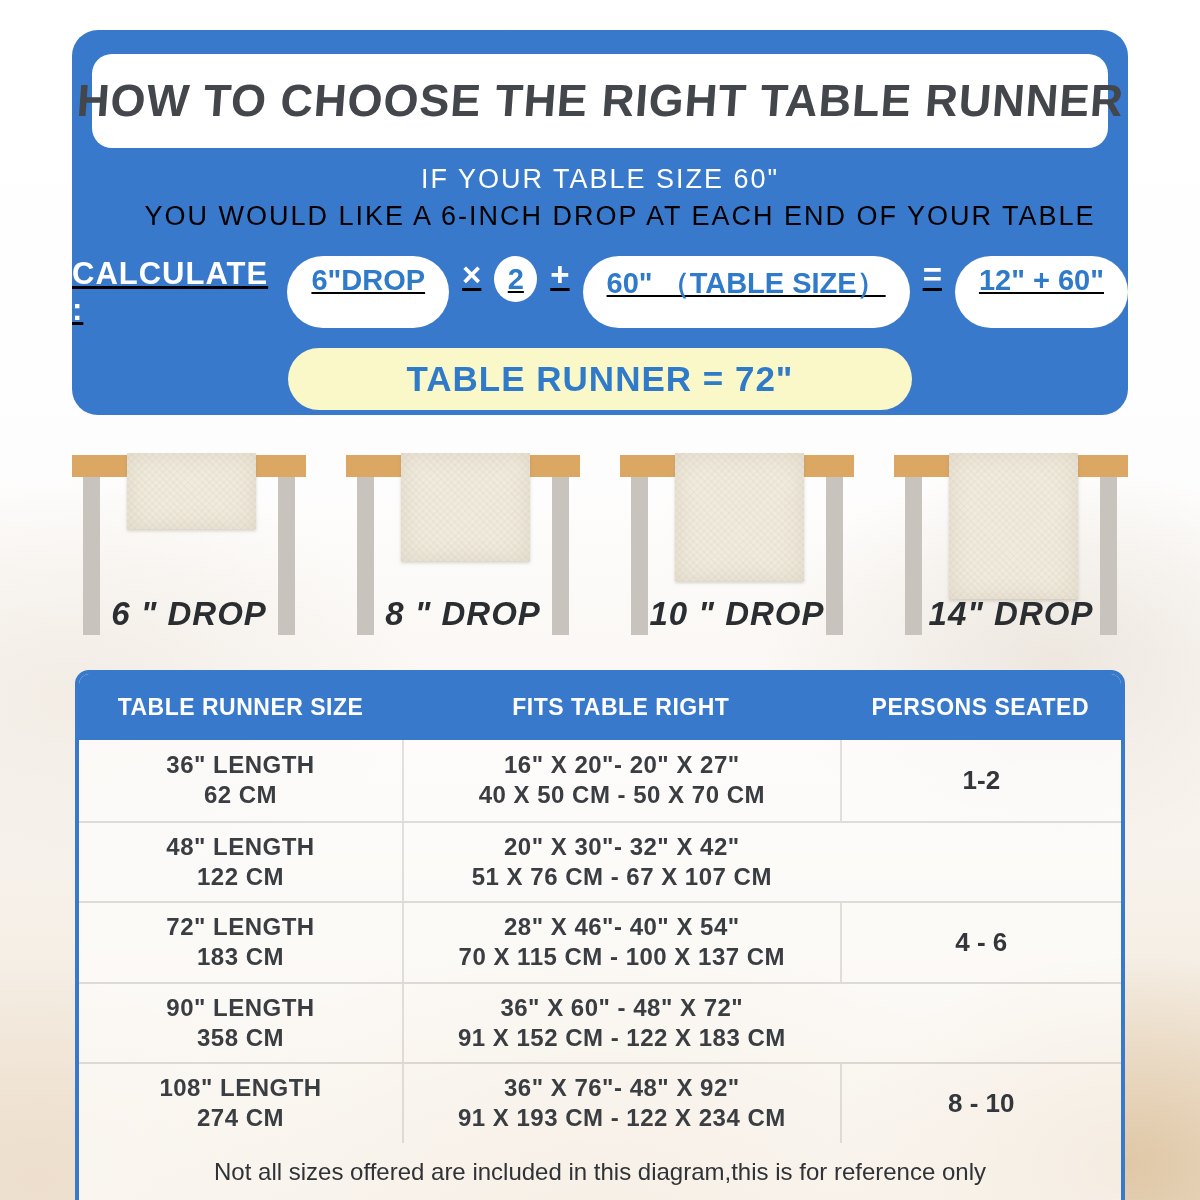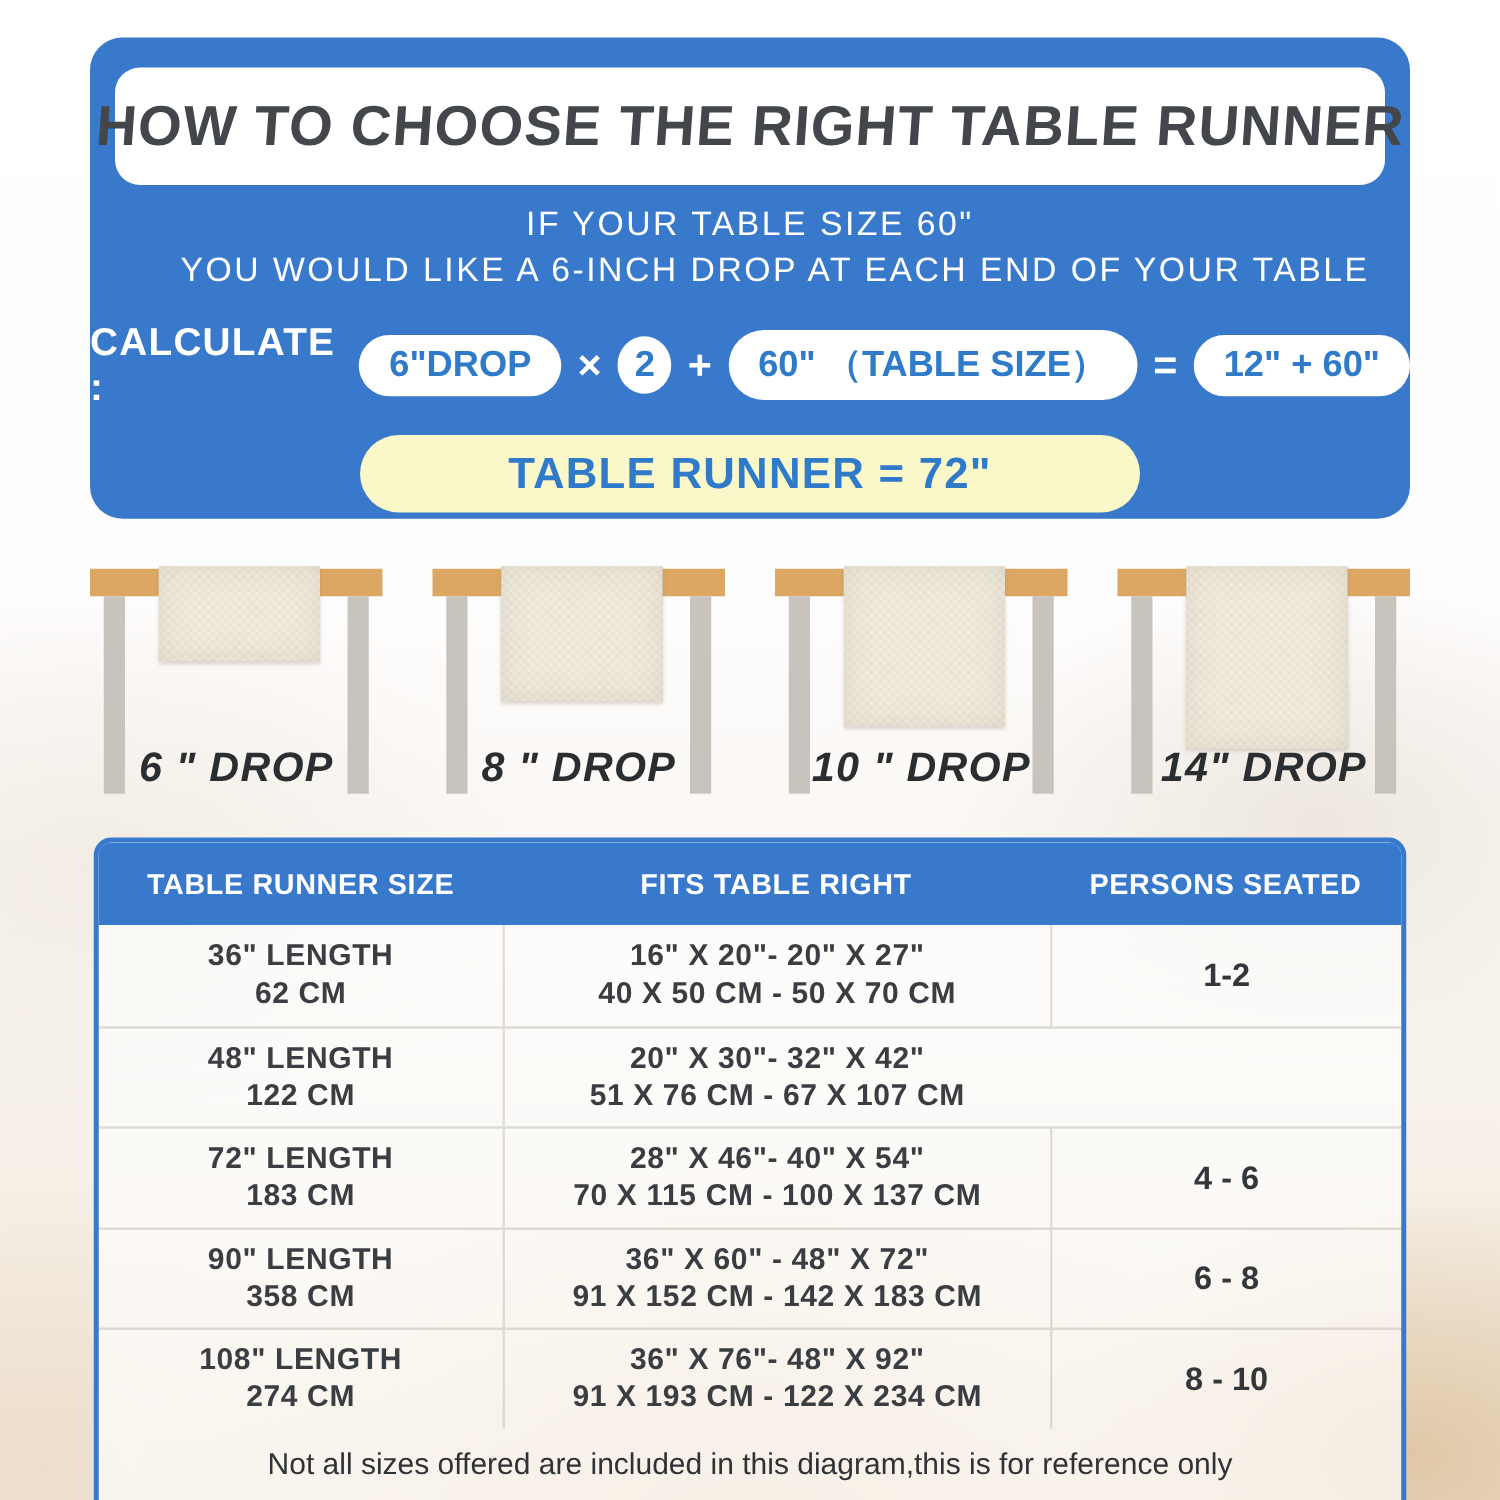--- a/index.html
+++ b/index.html
@@ -17,23 +17,23 @@
   }
 
   
   .hero { position:absolute; left:72px; top:30px; width:1056px; height:385px;
     background:#3879CB; border-radius:26px; display:flex; flex-direction:column; align-items:center; }
   .title-card { margin-top:24px; width:1016px; height:94px; background:#FFFFFF;
     border-radius:20px; display:flex; align-items:center; justify-content:center; }
   .title-card .title { font-size:45px; font-weight:bold; color:#43464A;
     letter-spacing:1px; transform:skewX(-4deg); white-space:nowrap; }
   .sub1 { margin-top:16px; color:#FFFFFF; font-size:27px; letter-spacing:2px; }
-  .sub2 { margin-top:6px; color:#ffffff; font-size:27px; letter-spacing:2px;margin-left:40px; }
-
-  .calc-row { margin-top:24px; display:flex; align-items:center; gap:13px; }
+  .sub2 { margin-top:6px; color:#000000; font-size:27px; letter-spacing:2px;margin-left:40px; }
+
+  .calc-row { margin-top:24px; display:flex; gap:13px;text-decoration:underline; }
   .calc-label { color:#FFFFFF; font-size:31px; font-weight:bold; letter-spacing:1px; }
   .pill { background:#FFFFFF; color:#2F7AC9; font-weight:bold; font-size:29px;
     border-radius:999px; padding:8px 24px; white-space:nowrap; }
   .op { color:#FFFFFF; font-size:33px; font-weight:bold; }
   .circle2 { width:46px; height:46px; border-radius:50%; background:#FFFFFF; color:#2F7AC9;
     font-weight:bold; font-size:29px; display:flex; align-items:center; justify-content:center; }
 
   .result-pill { margin-top:20px; width:624px; height:62px; background:#FAF7C9;
     border-radius:999px; display:flex; align-items:center; justify-content:center; }
   .result-pill span { color:#2F7AC9; font-size:35px; font-weight:bold; letter-spacing:1px; }
@@ -181,24 +181,21 @@
         </div>
       </div>
 
       <div class="trow">
         <div class="td">
           <span class="ln">90" LENGTH</span>
           <span class="ln">358 CM</span>
         </div>
         <div class="td mid">
           <span class="ln">36" X 60" - 48" X 72"</span>
-          <span class="ln">91 X 152 CM - 142 X 183 CM</span>
-        </div>
-        <div class="td last">
-          <span class="persons">6 - 8</span>
+          <span class="ln">91 X 152 CM - 122 X 183 CM</span>
         </div>
       </div>
 
       <div class="trow">
         <div class="td">
           <span class="ln">108" LENGTH</span>
           <span class="ln">274 CM</span>
         </div>
         <div class="td mid">
           <span class="ln">36" X 76"- 48" X 92"</span>

